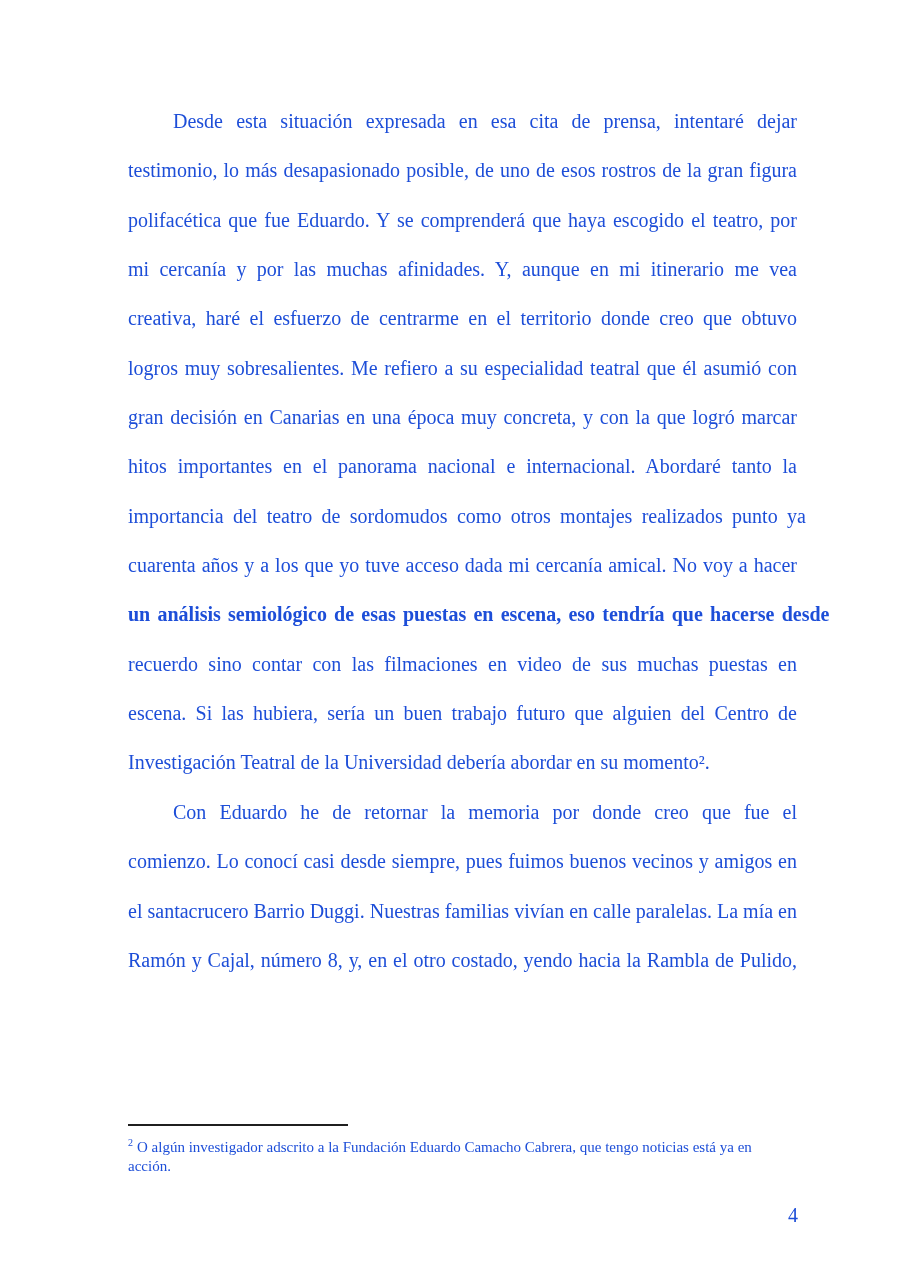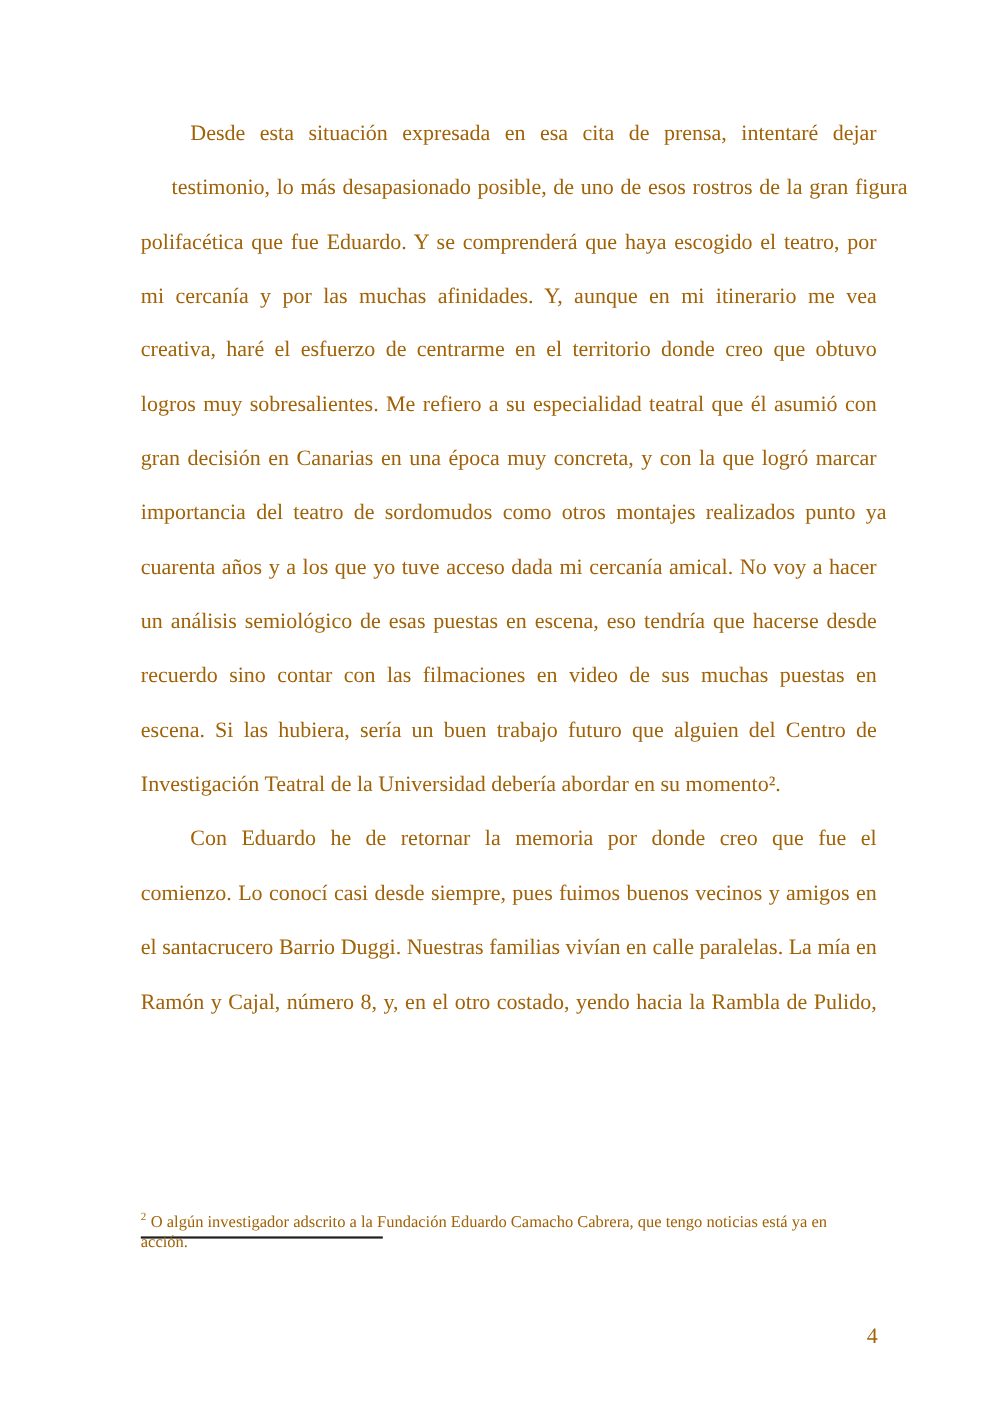--- a/index.html
+++ b/index.html
@@ -4,21 +4,21 @@
 <style>
   * { box-sizing: border-box; }
   html, body { margin: 0; padding: 0; background: #ffffff; }
 
   .page {
     position: relative;
     width: 905px;
     height: 1280px;
     background: #ffffff;
     font-family: "Liberation Serif", "DejaVu Serif", serif;
-    color: #a16207;
+    color: #1d4ed8;
     overflow: hidden;
   }
 
   
   .body-text {
     position: absolute;
     left: 128px;
     top: 97px;
     width: 669px;
     font-size: 20px;
@@ -32,21 +32,21 @@
     position: absolute;
     left: 128px;
     top: 1124px;
     width: 220px;
     height: 2px;
     background: #1f1f1f;
   }
   .footnote {
     position: absolute;
     left: 128px;
-    top: 1097px;
+    top: 1133px;
     width: 700px;
     font-size: 15px;
     line-height: 19px;
   }
   .fn-line { white-space: nowrap; }
   .fn-marker {
     font-size: 10px;
     margin-right: 4px;
   }
 
@@ -59,29 +59,30 @@
     line-height: 20px;
   }
 </style>
 </head>
 <body>
 
 <div class="page">
 
   <div class="body-text" id="body-text">
       <div class="jline indent just"><span style="word-spacing: 8.14687px;">Desde esta situación expresada en esa cita de prensa, intentaré dejar</span></div>
-      <div class="jline just"><span style="word-spacing: 1.08654px; margin-left: 28px;">testimonio, lo más desapasionado posible, de uno de esos rostros de la gran figura</span></div>
+      <div class="jline just"><span style="word-spacing: 1.08654px;">testimonio, lo más desapasionado posible, de uno de esos rostros de la gran figura</span></div>
       <div class="jline just"><span style="word-spacing: 2.10026px; text-align: center;">polifacética que fue Eduardo. Y se comprenderá que haya escogido el teatro, por</span></div>
       <div class="jline just"><span style="word-spacing: 5.36659px; text-align: right;">mi cercanía y por las muchas afinidades. Y, aunque en mi itinerario me vea</span></div>
       <div class="jline just"><span style="word-spacing: 4.43229px;">creativa, haré el esfuerzo de centrarme en el territorio donde creo que obtuvo</span></div>
       <div class="jline just"><span style="word-spacing: 1.73958px;">logros muy sobresalientes. Me refiero a su especialidad teatral que él asumió con</span></div>
       <div class="jline just"><span style="word-spacing: 1.8125px;">gran decisión en Canarias en una época muy concreta, y con la que logró marcar</span></div>
+      <div class="jline just"><span style="word-spacing: 5.86562px;">hitos importantes en el panorama nacional e internacional. Abordaré tanto la</span></div>
       <div class="jline just"><span style="word-spacing: 4.36406px;">importancia del teatro de sordomudos como otros montajes realizados punto ya</span></div>
       <div class="jline just"><span style="word-spacing: 0.962891px;">cuarenta años y a los que yo tuve acceso dada mi cercanía amical. No voy a hacer</span></div>
-      <div class="jline just"><span style="word-spacing: 2.20312px;">un análisis semiológico de esas puestas en escena, eso tendría que hacerse desde</span></div>
+      <div class="jline just"><span style="word-spacing: 2.20312px; font-weight: bold;">un análisis semiológico de esas puestas en escena, eso tendría que hacerse desde</span></div>
       <div class="jline just"><span style="word-spacing: 5.39453px;">recuerdo sino contar con las filmaciones en video de sus muchas puestas en</span></div>
       <div class="jline just"><span style="word-spacing: 4.25481px;">escena. Si las hubiera, sería un buen trabajo futuro que alguien del Centro de</span></div>
       <div class="jline"><span>Investigación Teatral de la Universidad debería abordar en su momento².</span></div>
       <div class="jline indent just"><span style="word-spacing: 8.1276px; text-align: right;">Con Eduardo he de retornar la memoria por donde creo que fue el</span></div>
       <div class="jline just"><span style="word-spacing: 0.763021px;">comienzo. Lo conocí casi desde siempre, pues fuimos buenos vecinos y amigos en</span></div>
       <div class="jline just"><span style="word-spacing: 0.03125px;">el santacrucero Barrio Duggi. Nuestras familias vivían en calle paralelas. La mía en</span></div>
       <div class="jline just"><span style="word-spacing: 0.91875px;">Ramón y Cajal, número 8, y, en el otro costado, yendo hacia la Rambla de Pulido,</span></div>
     </div>
 
   <div class="footnote-sep"></div>

